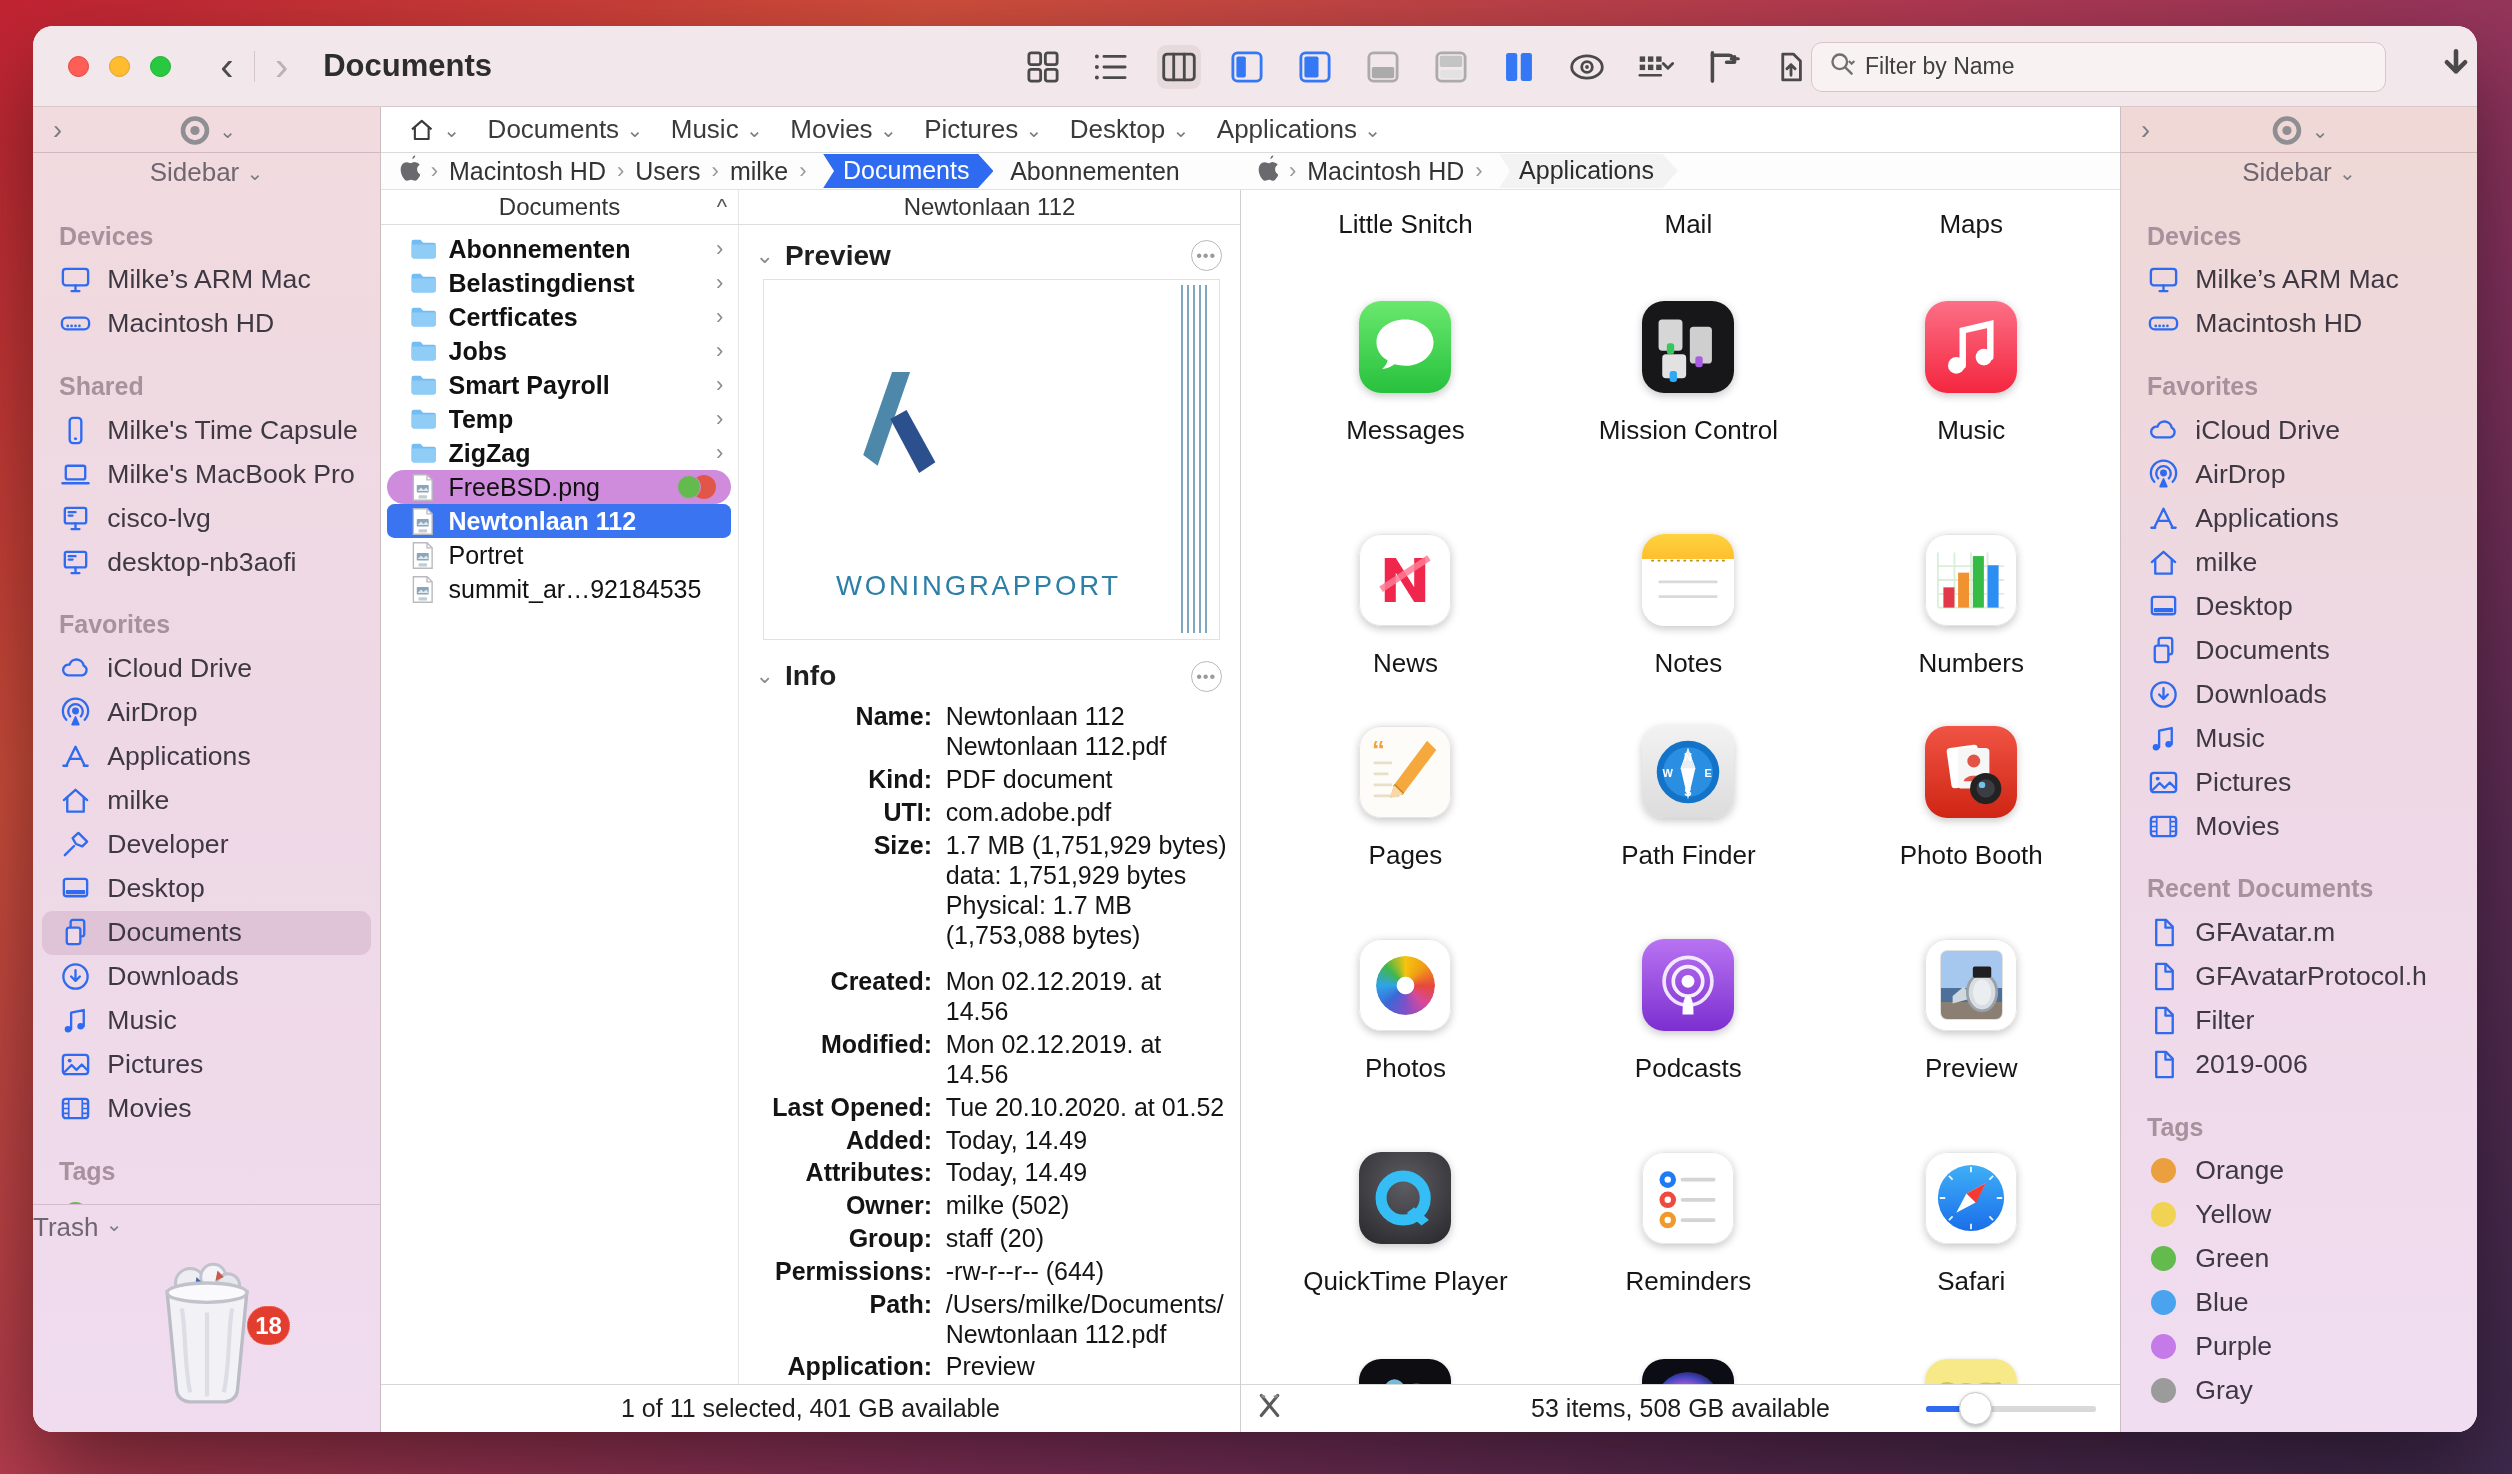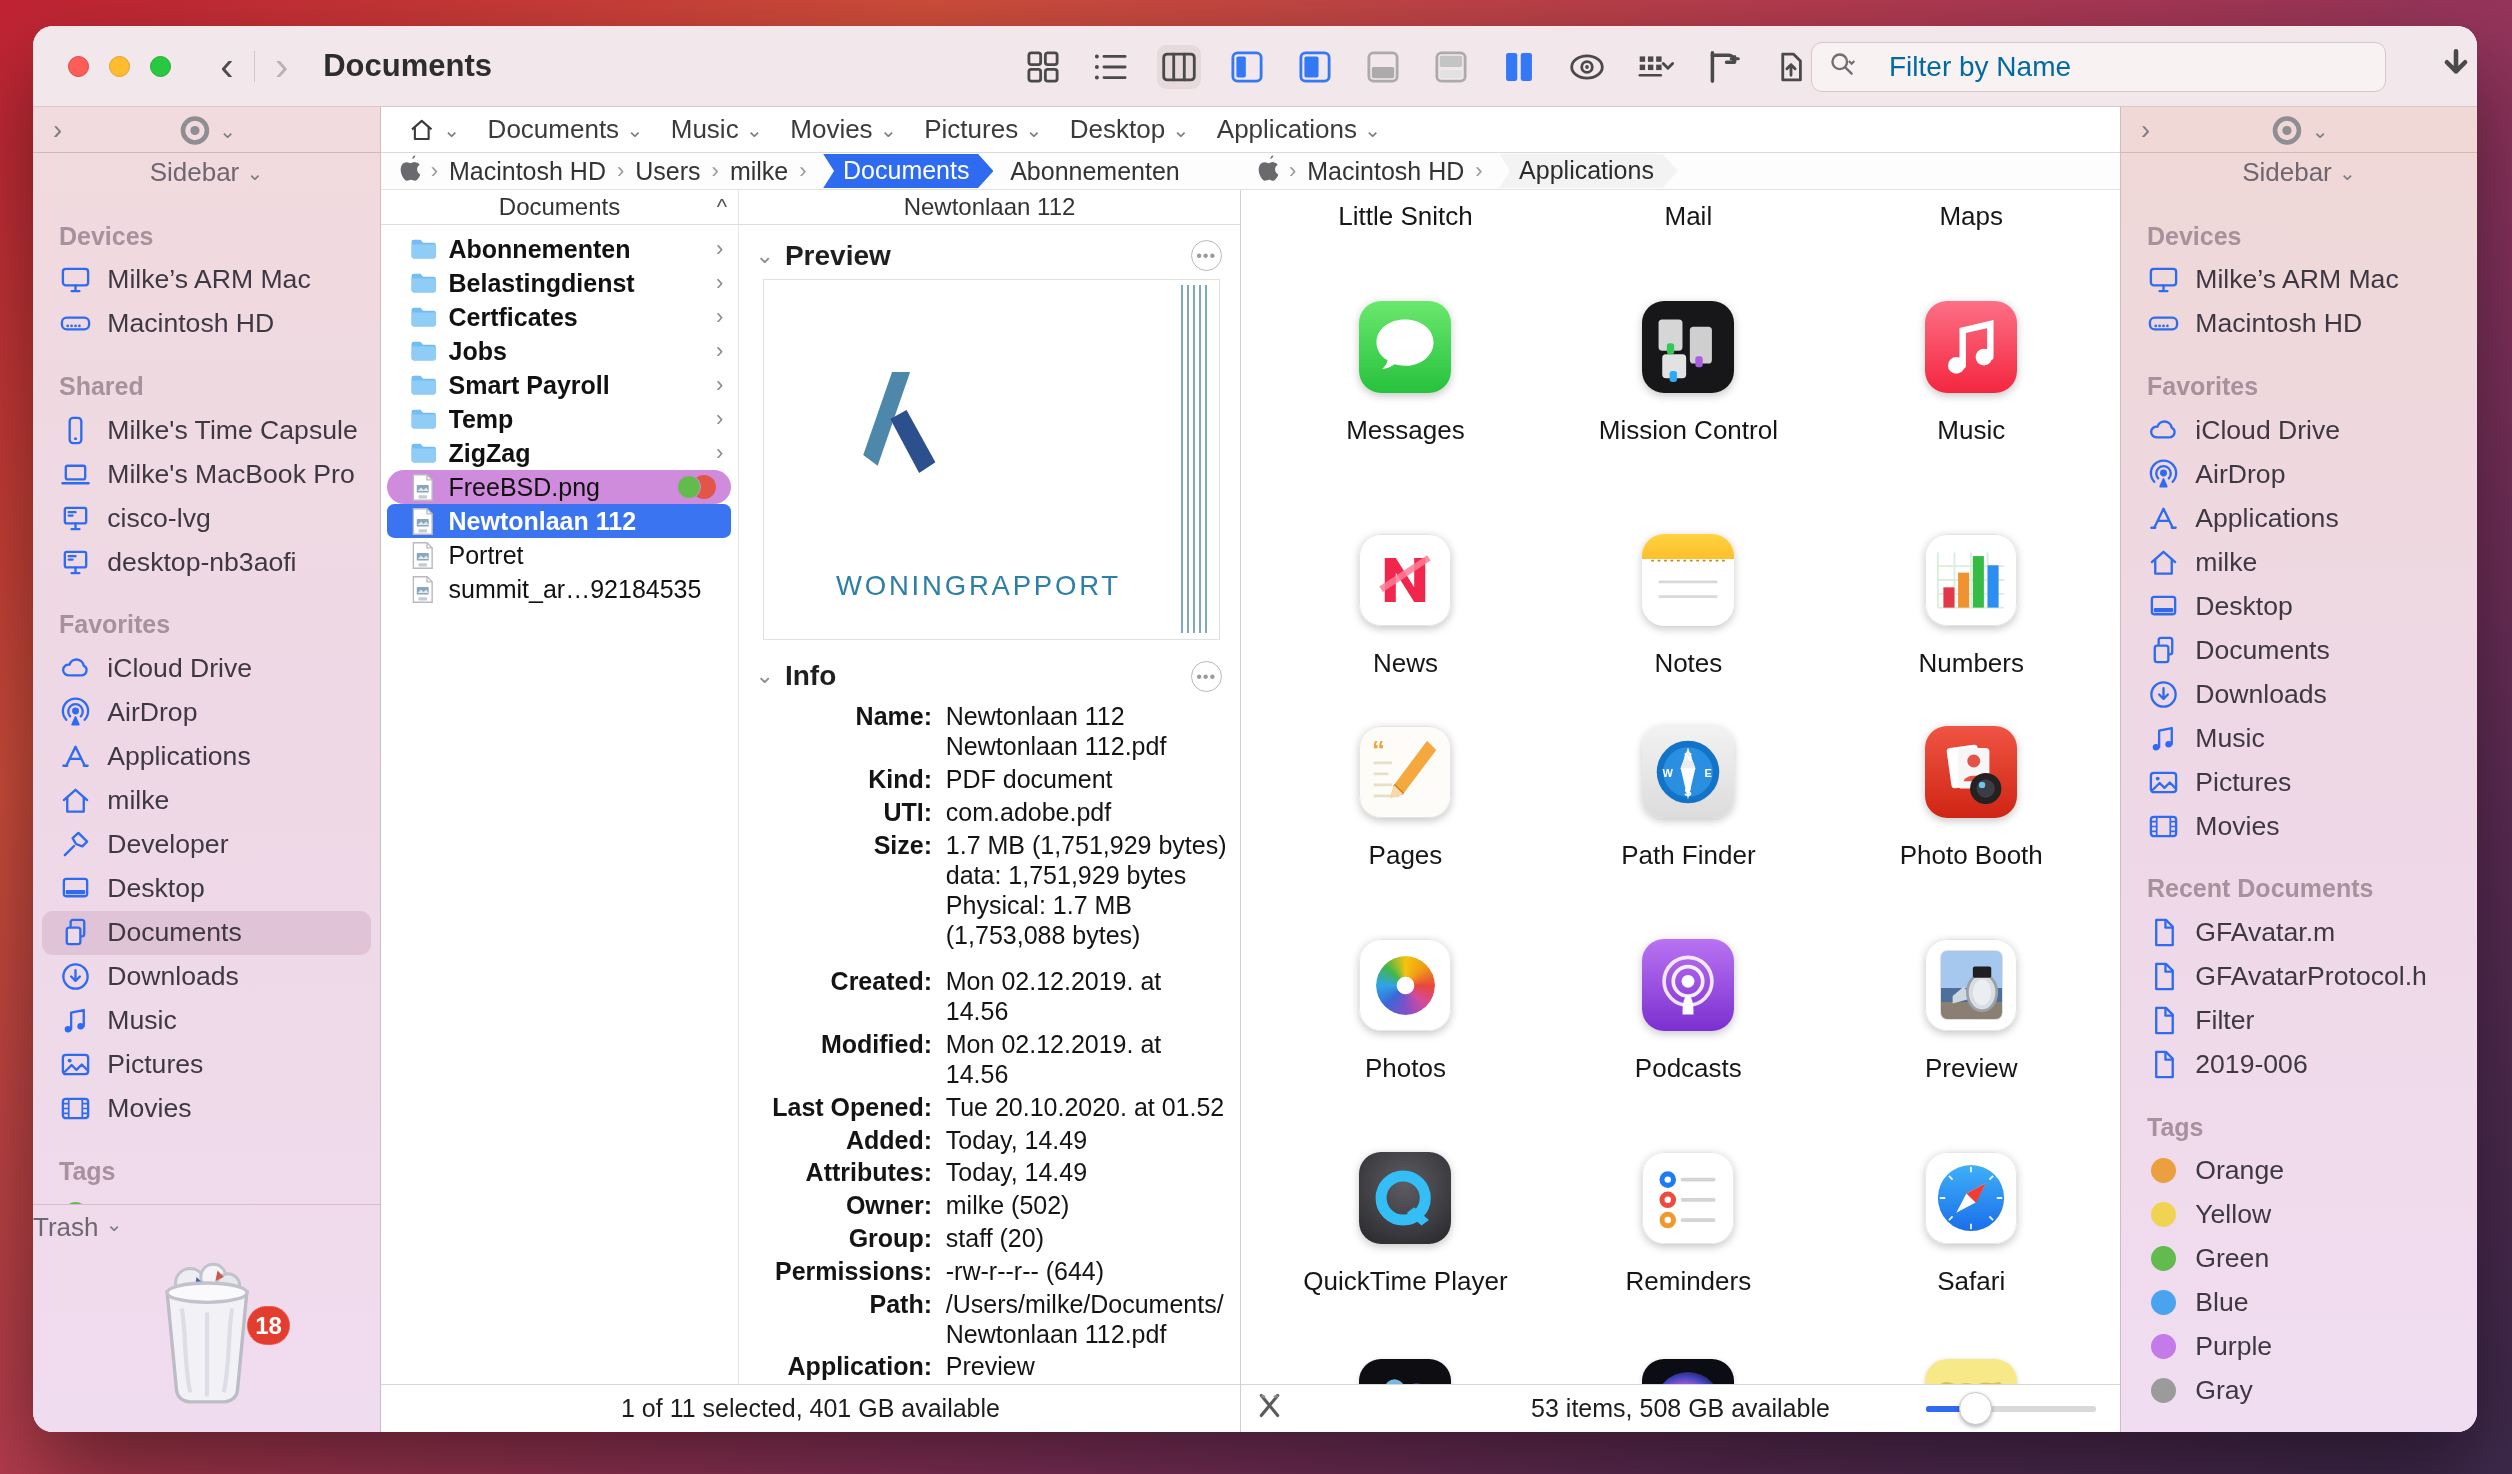--- a/index.html
+++ b/index.html
@@ -23,21 +23,21 @@
   .navbtn { font-size:40px; color:#4c4c4c; line-height:1; padding:0 7.3px; }
   .navbtn.fwd { color:#bfb0b5; }
   .navdiv { width:0.9px; height:31px; background:#d6c6ca; }
   .win-title { font-size:31px; font-weight:700; color:#2d2d2d; margin-left:27.5px; }
   .toolbar { position:absolute; left:988px; top:0; height:81px; display:flex; align-items:center; gap:24px; }
   .tb { width:44px; height:44px; display:flex; align-items:center; justify-content:center; border-radius:9.2px; }
   .tb.active { background:#e6dadd; }
   .filter { position:absolute; left:1778px; top:15.6px; width:575px; height:50px;
     background:rgba(255,255,255,.45); border:0.9px solid #d6c6ca; border-radius:11px;
     display:flex; align-items:center; padding:0 14.7px; gap:7.3px; }
-  .filter-ph { font-size:28px; color:#0369a1;margin-left:24px; }
+  .filter-ph { font-size:23px; color:#404040; }
   .dl-arrow { position:absolute; left:2402px; top:18.3px; }
 
   
   .body-row { flex:1; display:flex; min-height:0; }
   .sidebar { width:347px; flex:0 0 auto; display:flex; flex-direction:column;
     background:linear-gradient(180deg,#f1dbde 0%,#eed8e5 45%,#f0dcef 100%); }
   .sidebar.right-sb { width:356px;
     background:linear-gradient(180deg,#efd8d5 0%,#eed8e6 50%,#f1ddf1 100%); }
   .side-head { height:46px; flex:0 0 auto; position:relative; border-bottom:0.9px solid rgba(135,95,115,.28); }
   .side-head .exp { position:absolute; left:20px; top:7.3px; font-size:27.5px; color:#7c7c82; }
@@ -112,21 +112,21 @@
   .irow.gap { margin-top:16.5px; }
   .ilabel { width:193px; flex:0 0 auto; text-align:right; font-weight:700; }
   .ival { margin-left:13.8px; white-space:pre-line; }
 
   
   .rightpane { flex:1; min-width:0; display:flex; flex-direction:column; }
   .apps { flex:1; min-height:0; position:relative; overflow:hidden; background:#fff; }
   .apps-row { position:absolute; left:23px; right:7.3px; display:grid; grid-template-columns:repeat(3,1fr); }
   .app-cell { display:flex; flex-direction:column; align-items:center; }
   .app-label { font-size:26px; color:#161616; margin-top:22px; white-space:nowrap; }
-  .labels-only .app-label { margin-top:0; }
+  .labels-only .app-label { margin-top:8px; }
   .app-icon { width:92px; height:92px; border-radius:22px; position:relative; overflow:hidden;
     box-shadow:0 2.8px 8.3px rgba(0,0,0,.22); flex:0 0 auto; }
   .app-icon.noshadow { box-shadow:0 1.8px 5.5px rgba(0,0,0,.15); }
 
   
   .mid-status { height:48px; flex:0 0 auto; border-top:0.9px solid #d6d6d6; background:#fff;
     display:flex; align-items:center; justify-content:center; font-size:25px; color:#1d1d1d; }
   .right-status { height:48px; flex:0 0 auto; border-top:0.9px solid #d6d6d6; background:#fff;
     position:relative; display:flex; align-items:center; font-size:25px; color:#1d1d1d; }
   .rs-text { position:absolute; left:0; right:0; text-align:center; }

